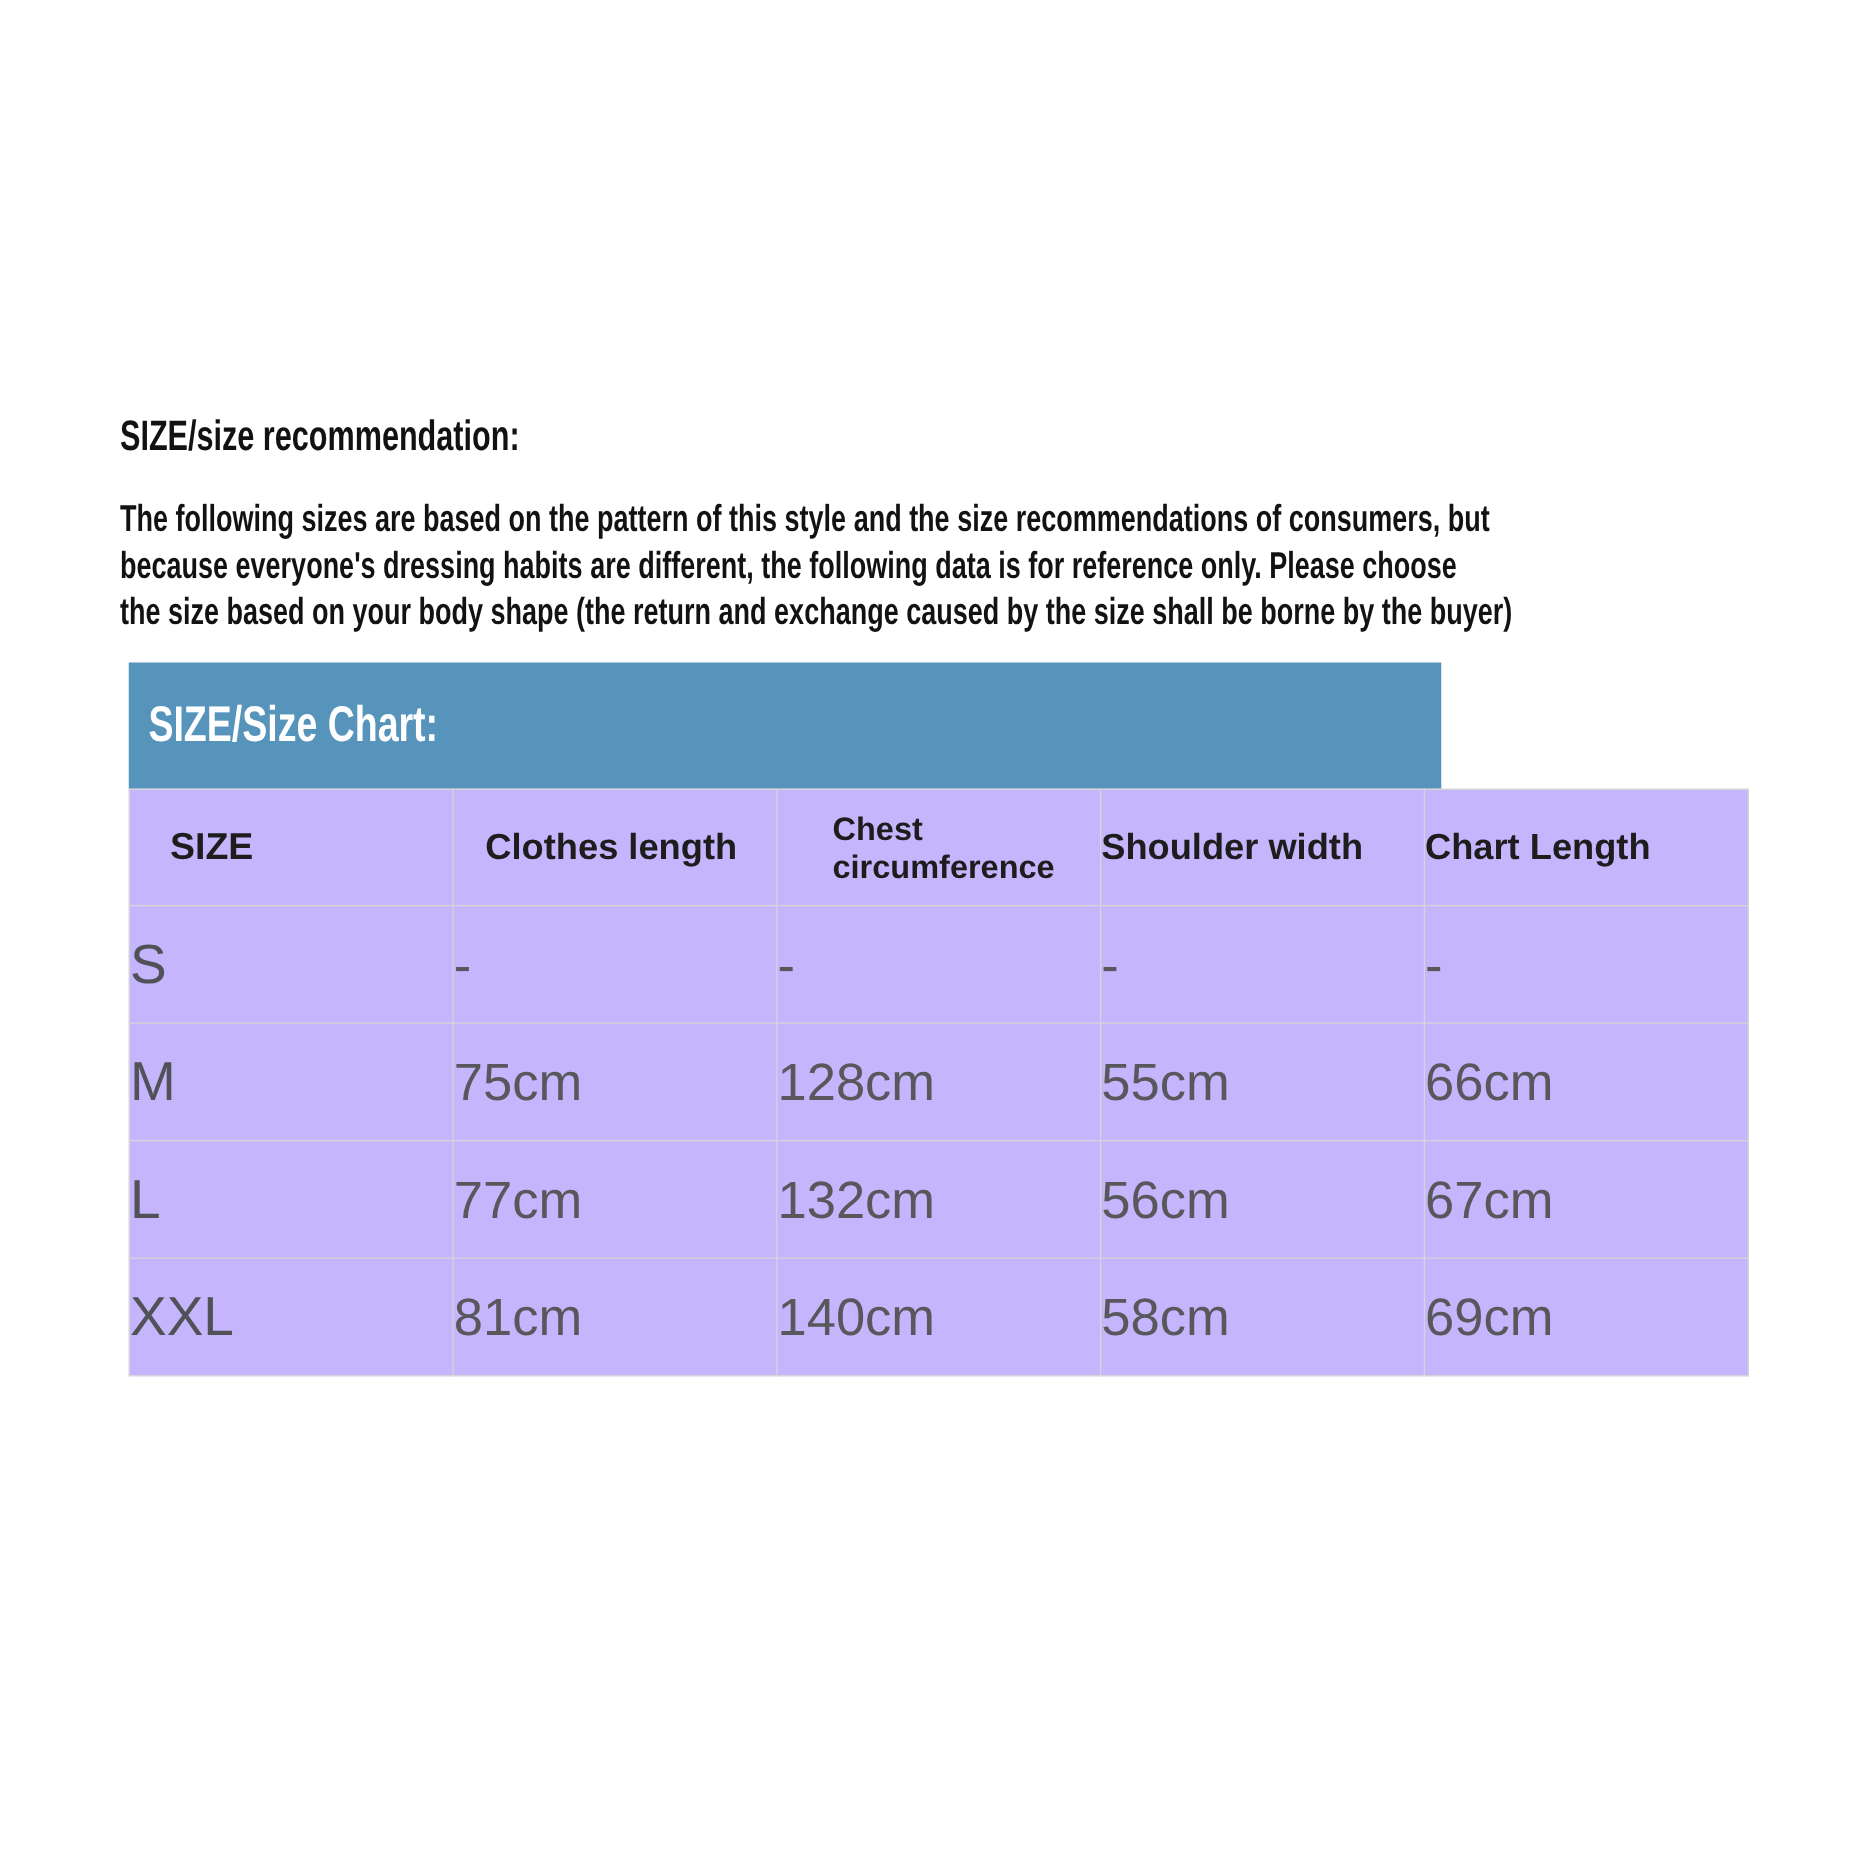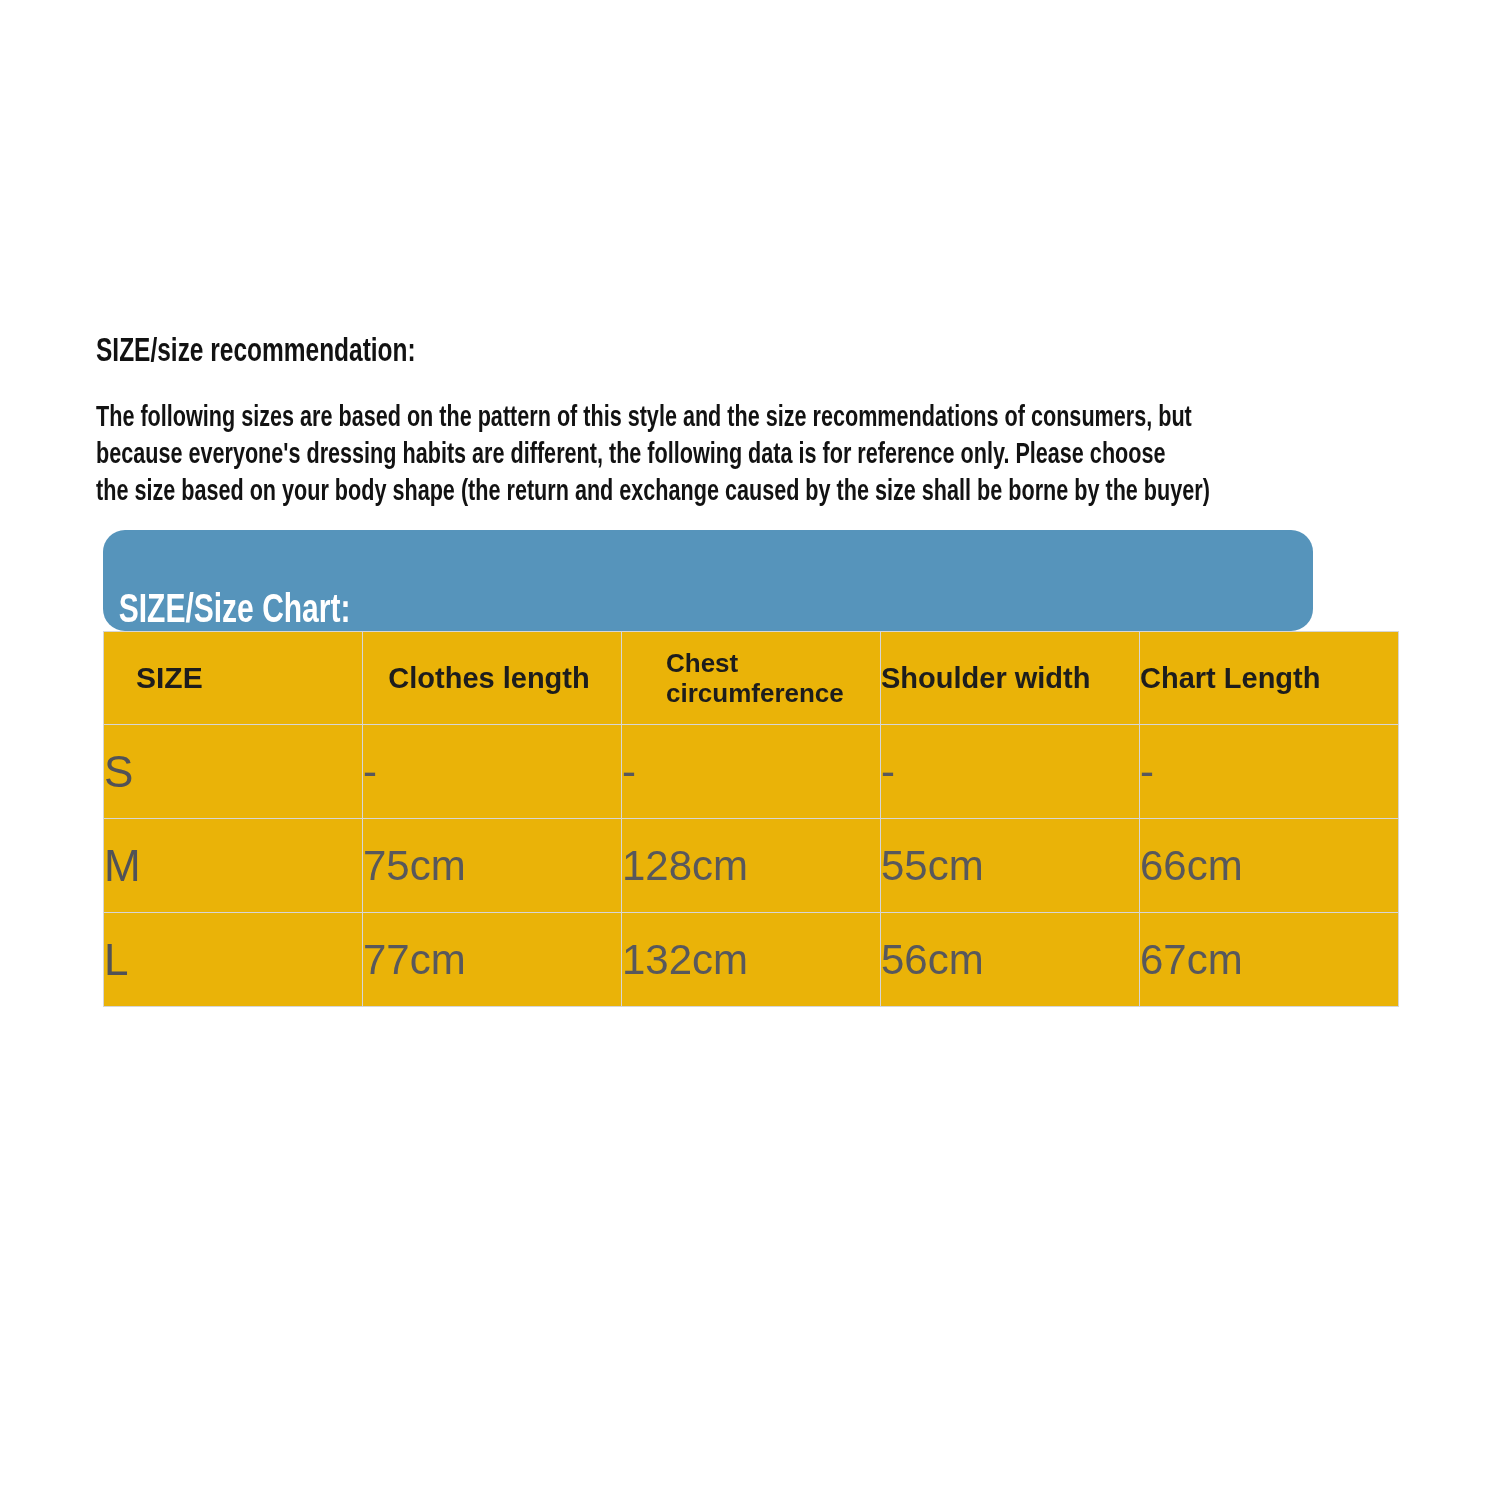--- a/index.html
+++ b/index.html
@@ -21,35 +21,35 @@
   }
   .para {
     position: absolute; left: 96px; top: 397px;
     font-size: 30px; font-weight: 700; color: #121212;
     line-height: 37px;
   }
   .para .line { white-space: nowrap; }
 
   .bar {
     position: absolute; left: 103px; top: 530px;
-    width: 1210px; height: 101px;
+    width: 1050px; height: 101px;
     background: #5694BB;
-    display: flex; align-items: flex-end; border-radius: 22px;
+    display: flex; align-items: center;
   }
   .bar-title {
     font-size: 40px; font-weight: 700; color: #ffffff;
     padding-left: 21px; white-space: nowrap;
     transform: scaleX(0.75); transform-origin: 0 50%;
   }
 
   .size-table {
     position: absolute; left: 103px; top: 631px;
     width: 1295px;
     border-collapse: collapse; table-layout: fixed;
-    background: #eab308;
+    background: #c4b5fd;
   }
   .size-table th, .size-table td {
     border: 1px solid #d6d6d6;
     text-align: left; vertical-align: middle;
     padding: 0; overflow: hidden;
   }
   .size-table th {
     height: 92px;
     font-size: 29px; font-weight: 700; color: #1d1d1d;
   }
@@ -111,16 +111,23 @@
         <td>55cm</td>
         <td>66cm</td>
       </tr>
       <tr>
         <td class="c-size">L</td>
         <td>77cm</td>
         <td>132cm</td>
         <td>56cm</td>
         <td>67cm</td>
       </tr>
+      <tr>
+        <td class="c-size">XXL</td>
+        <td>81cm</td>
+        <td>140cm</td>
+        <td>58cm</td>
+        <td>69cm</td>
+      </tr>
     </tbody>
   </table>
 
 </div>
 
 </body></html>

